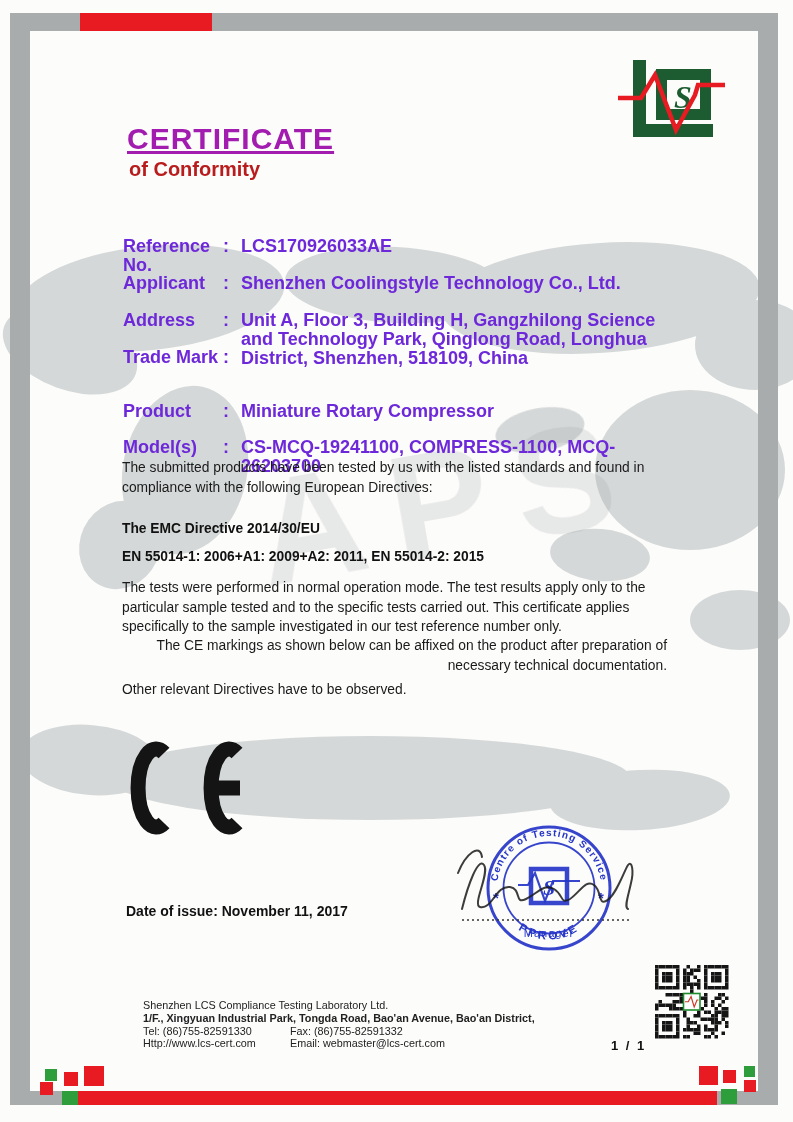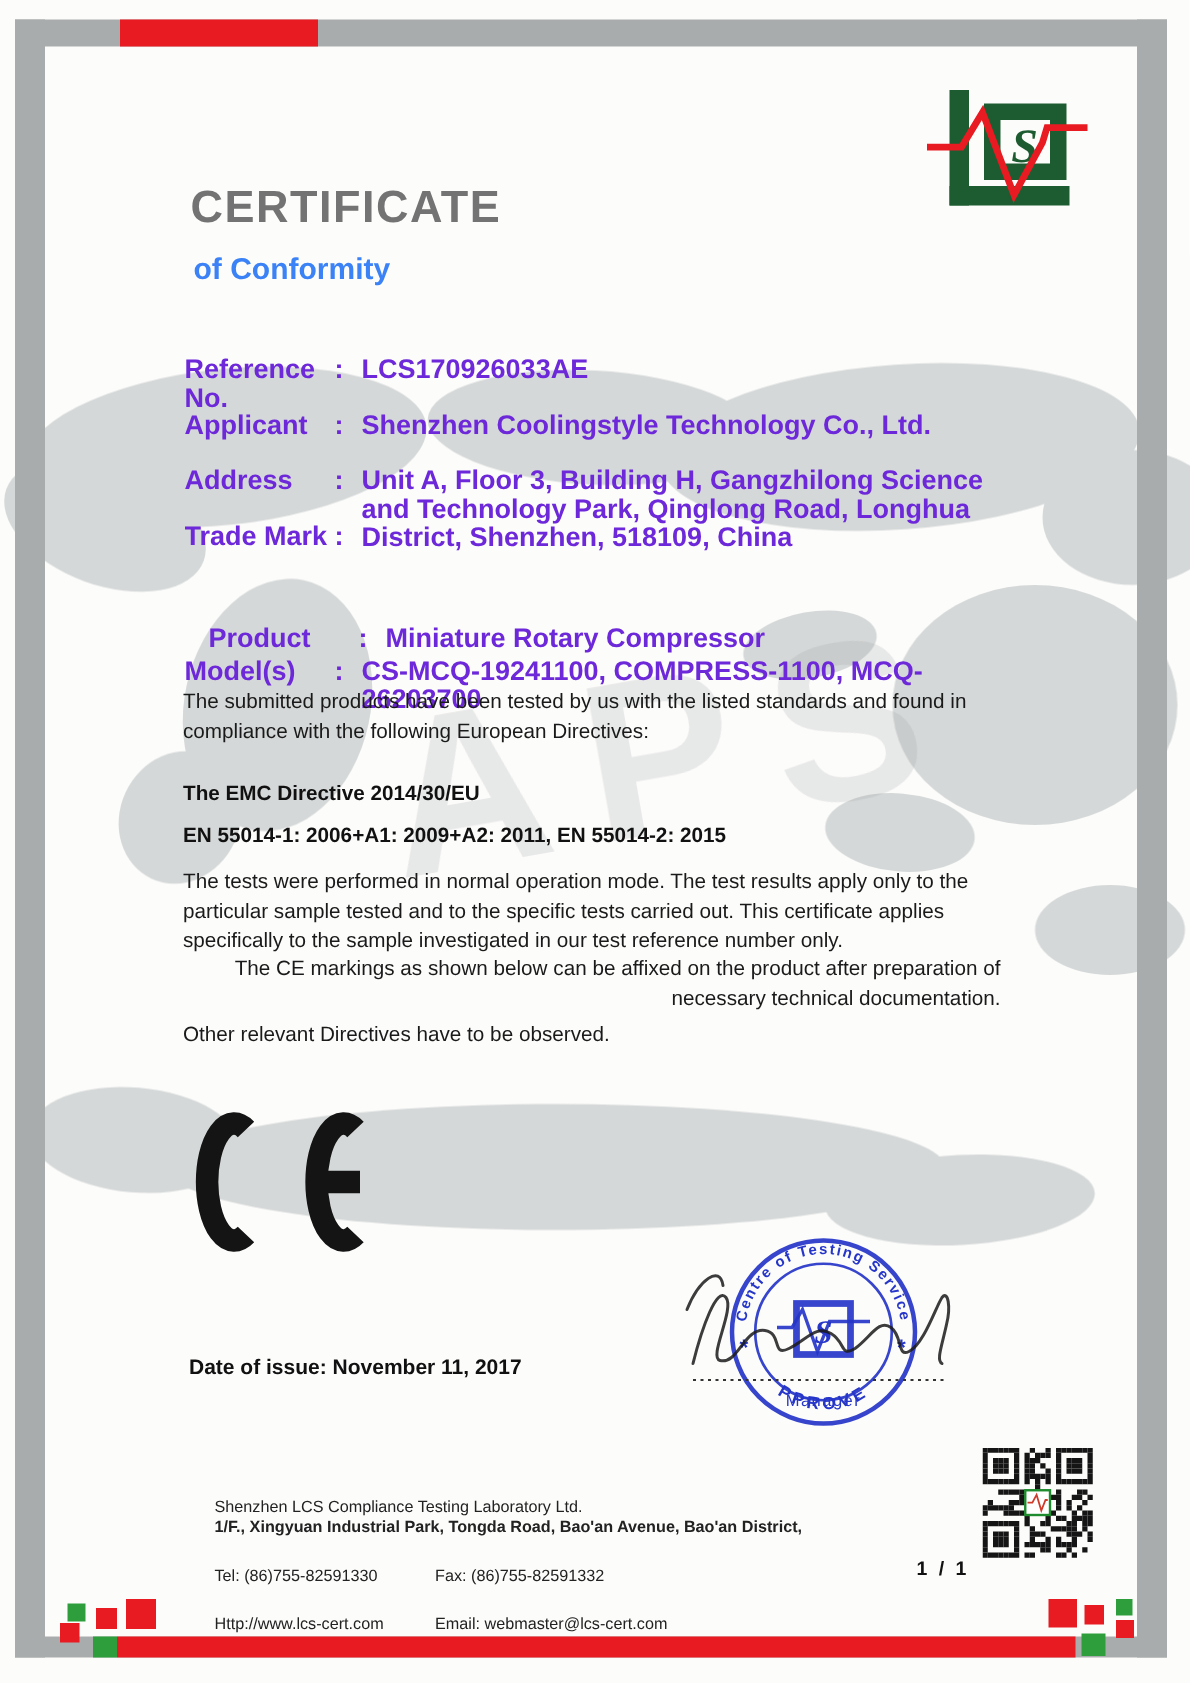--- a/index.html
+++ b/index.html
@@ -14,35 +14,35 @@
   
   .bar{position:absolute;z-index:2;}
   .bar-gray{background:#a9acac;}
   .bar-red{background:#e81b22;}
   .sq{position:absolute;z-index:3;}
   .sq-red{background:#e81b22;}
   .sq-green{background:#2e9e3c;}
   
   .content{position:absolute;z-index:4;}
   .title{left:127px;top:122px;}
-  .title h1{margin:0;font-size:30px;font-weight:bold;letter-spacing:1px;color:#737373;}
-  .title h2{margin:13px 0 0 2px;font-size:20px;font-weight:bold;color:#3b82f6;}
+  .title h1{margin:0;font-size:30px;font-weight:bold;letter-spacing:1px;color:#a21caf;text-decoration:underline;}
+  .title h2{margin:2px 0 0 2px;font-size:20px;font-weight:bold;color:#b91c1c;}
   .frow{position:absolute;left:123px;width:575px;display:flex;z-index:4;
         font-size:18px;font-weight:bold;line-height:19px;color:#6d28d9;}
   .frow .lbl{width:100px;flex:none;}
   .frow .col{width:18px;flex:none;}
   .frow .val{width:447px;}
   .para{position:absolute;left:122px;width:545px;z-index:4;
         font-size:13.8px;line-height:19.5px;color:#1a1a1a;margin:0;}
   .para.b{font-weight:bold;color:#111;}
   .dateline{position:absolute;left:126px;top:903px;font-size:14px;font-weight:bold;z-index:4;color:#111;}
   .footer{position:absolute;left:143px;top:999px;z-index:4;font-size:10.8px;
           line-height:12.8px;color:#222;}
   .footer .bold{font-weight:bold;}
-  .footer .c1{display:inline-block;width:144px;margin-top:20px;}
+  .footer .c1{display:inline-block;width:144px;}
   .pageno{position:absolute;left:611px;top:1038px;z-index:4;
           font-size:13px;font-weight:bold;letter-spacing:2px;color:#111;}
   .ce-svg{position:absolute;left:116px;top:740px;z-index:4;}
   .logo-svg{position:absolute;left:613px;top:52px;z-index:4;}
   .stamp-svg{position:absolute;left:452px;top:813px;z-index:5;}
   .qr{position:absolute;left:655px;top:965px;width:74px;height:74px;z-index:4;}
 </style>
 </head>
 <body>
 
@@ -113,21 +113,21 @@
   </div>
   <div class="frow" style="top:311px;">
     <span class="lbl">Address</span>
     <span class="col">:</span>
     <span class="val">Unit A, Floor 3, Building H, Gangzhilong Science and Technology Park, Qinglong Road, Longhua District, Shenzhen, 518109, China</span>
   </div>
   <div class="frow" style="top:348px;">
     <span class="lbl">Trade Mark</span>
     <span class="col">:</span>
   </div>
-  <div class="frow" style="top:416px;margin-left:16px;">
+  <div class="frow" style="top:402px;">
     <span class="lbl">Product</span>
     <span class="col">:</span>
     <span class="val">Miniature Rotary Compressor</span>
   </div>
   <div class="frow" style="top:438px;">
     <span class="lbl">Model(s)</span>
     <span class="col">:</span>
     <span class="val">CS-MCQ-19241100, COMPRESS-1100, MCQ-26203700</span>
   </div>
 

